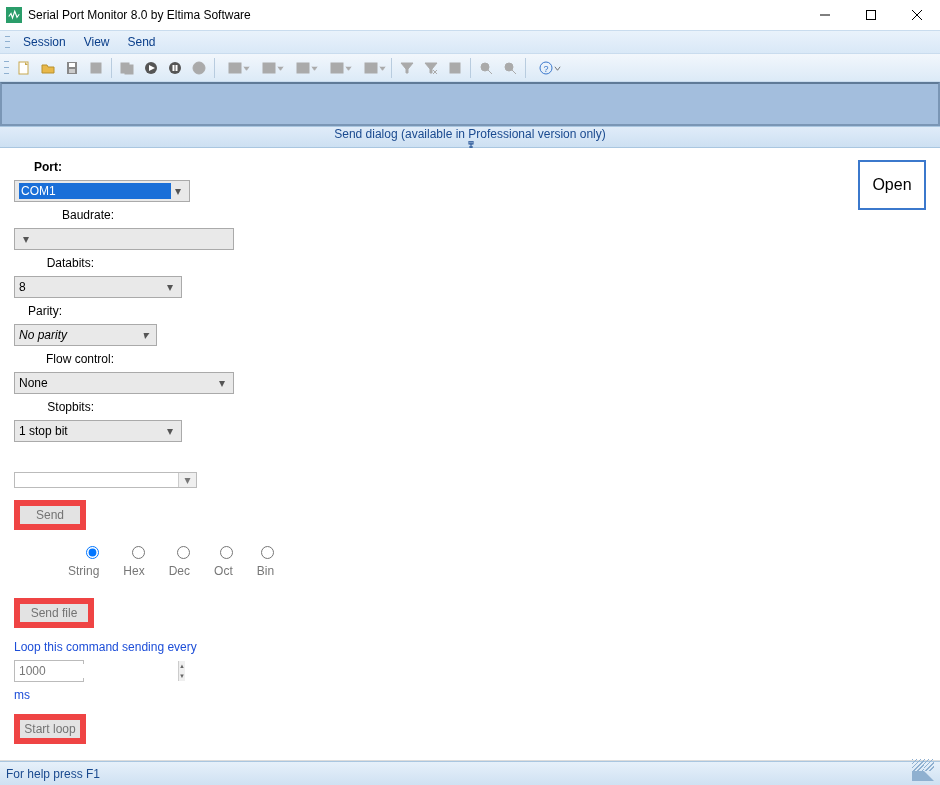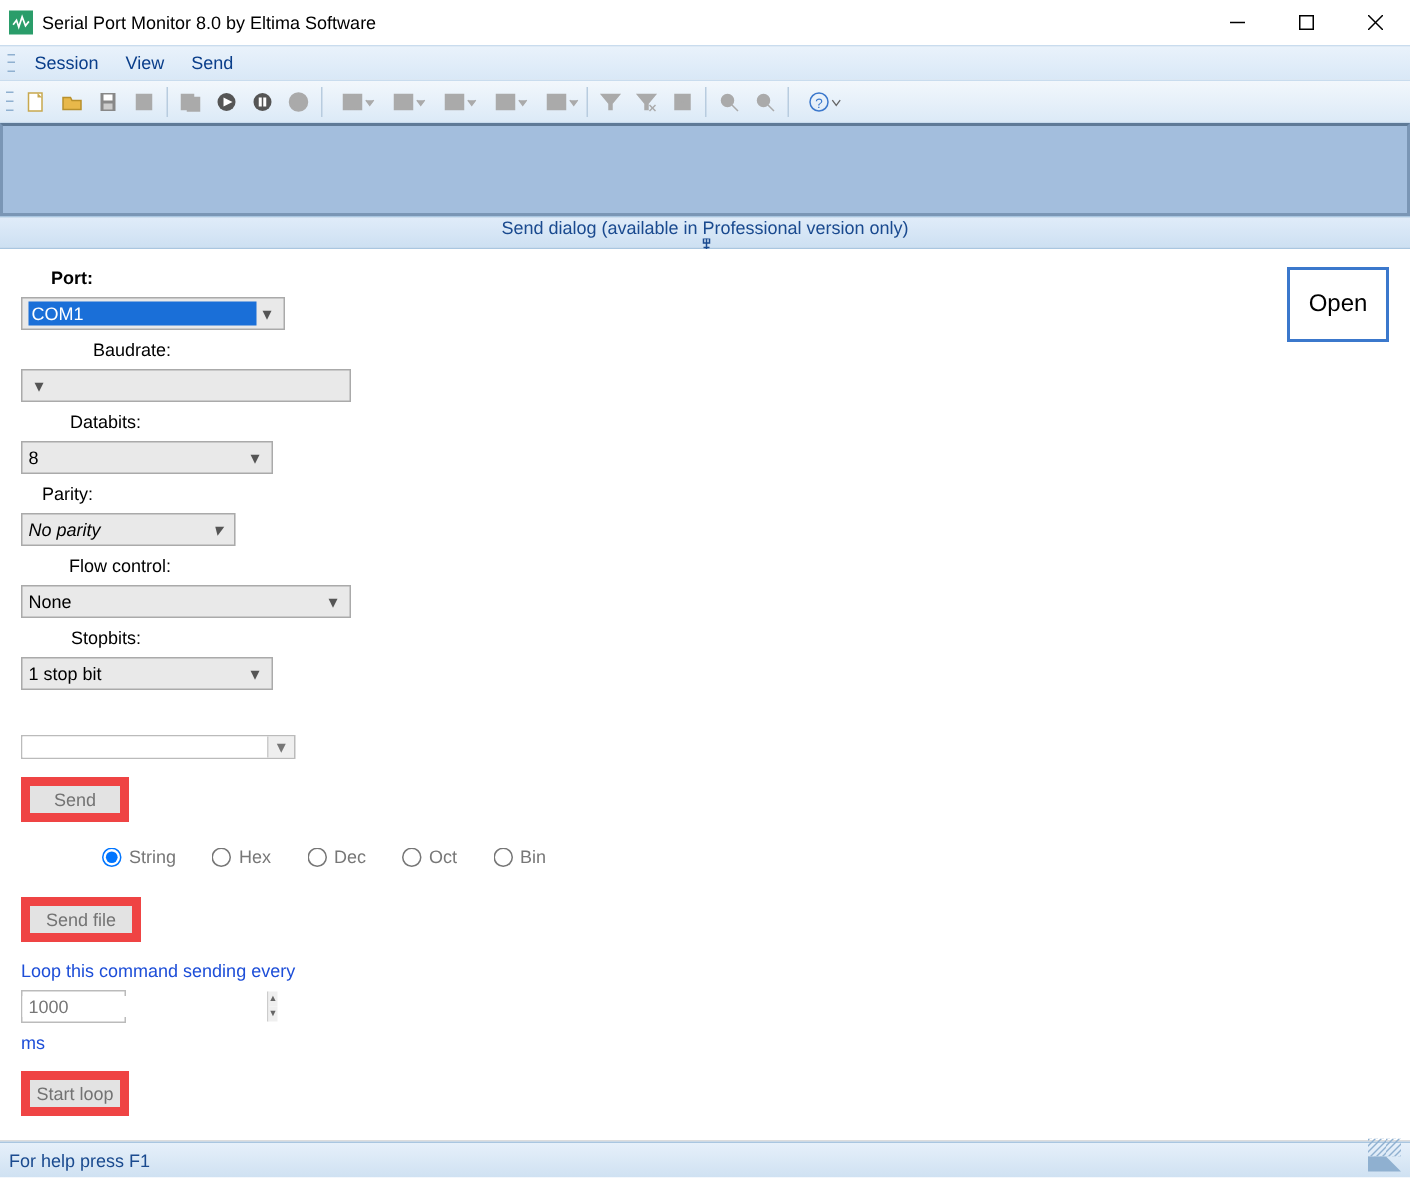--- a/index.html
+++ b/index.html
@@ -44,21 +44,21 @@
 .combo .val { flex: 1; font-size: 12px; }
 .combo .chev { width: 14px; text-align: center; color: #555; }
 .combo.sel .val { background: #1a6fd8; color: #fff; padding: 1px 2px; }
 .open-btn { width: 68px; height: 50px; border: 2px solid #3b78cc; background: #fff; display: flex; align-items: center; justify-content: center; font-size: 16px; }
 .btn { height: 30px; width: 72px; background: #e3e3e3; border: 6px solid #ef4444; display: flex; align-items: center; justify-content: center; font-size: 12px; color: #737373; }
 .text-combo { flex: 1; height: 22px; border: 1px solid #bbb; display: flex; align-items: center; background: #fff; }
 .text-combo input { flex: 1; border: none; padding: 0 4px; font-size: 12px; outline: none; }
 .text-combo .chev { width: 18px; border-left: 1px solid #ccc; text-align: center; color: #777; background: #efefef; height: 100%; display: flex; align-items: center; justify-content: center; }
 
 .radios { display: flex; gap: 24px; margin: 10px 0 10px 6px; }
-.radios label { display: flex; align-items: flex-end; gap: 5px; color: #777; font-size: 12px; }
+.radios label { display: flex; align-items: flex-end; gap: 5px; color: #777; font-size: 12px; flex-direction: column; }
 .radios input { margin: 0; }
 
 .spinner { width: 70px; height: 22px; border: 1px solid #bbb; display: flex; align-items: center; background: #fff; }
 .spinner input { flex: 1; border: none; padding: 0 4px; font-size: 12px; outline: none; color: #777; }
 .spinner .spin-btns { width: 14px; height: 100%; display: flex; flex-direction: column; border-left: 1px solid #ccc; }
 .spinner .spin-btns span { flex: 1; display: flex; align-items: center; justify-content: center; background: #efefef; font-size: 6px; color: #666; }
 
 .statusbar { height: 24px; background: linear-gradient(#e6f0fa, #cfe1f2); border-top: 1px solid #a9c6e0; display: flex; align-items: center; padding: 0 6px; color: #1a4a8f; font-size: 12px; }
 .statusbar .spacer { flex: 1; }
 .statusbar .grip2 { width: 14px; height: 14px; position: relative; }

